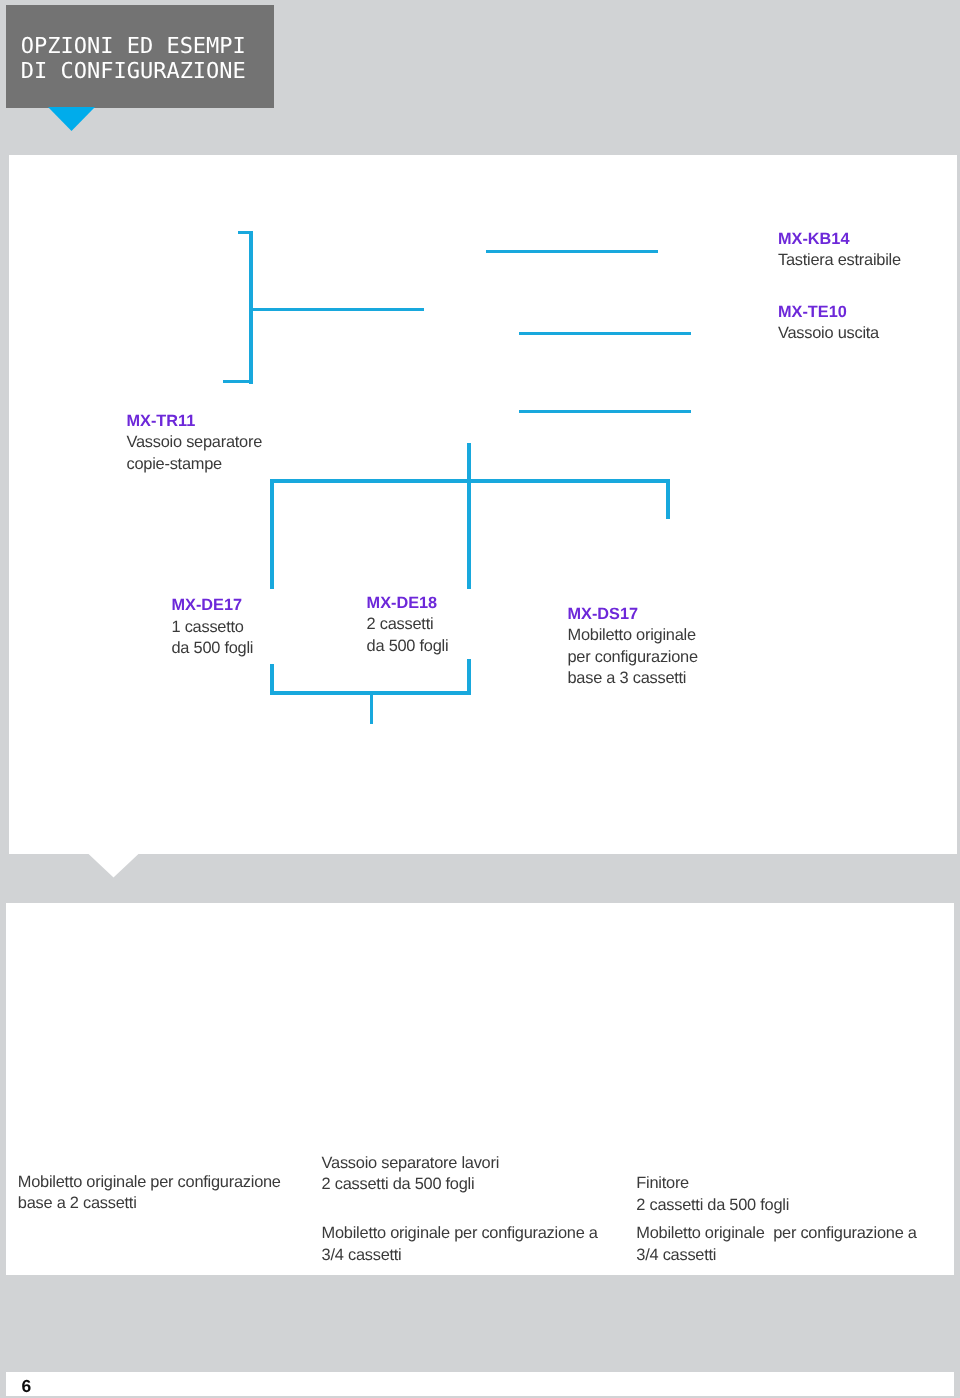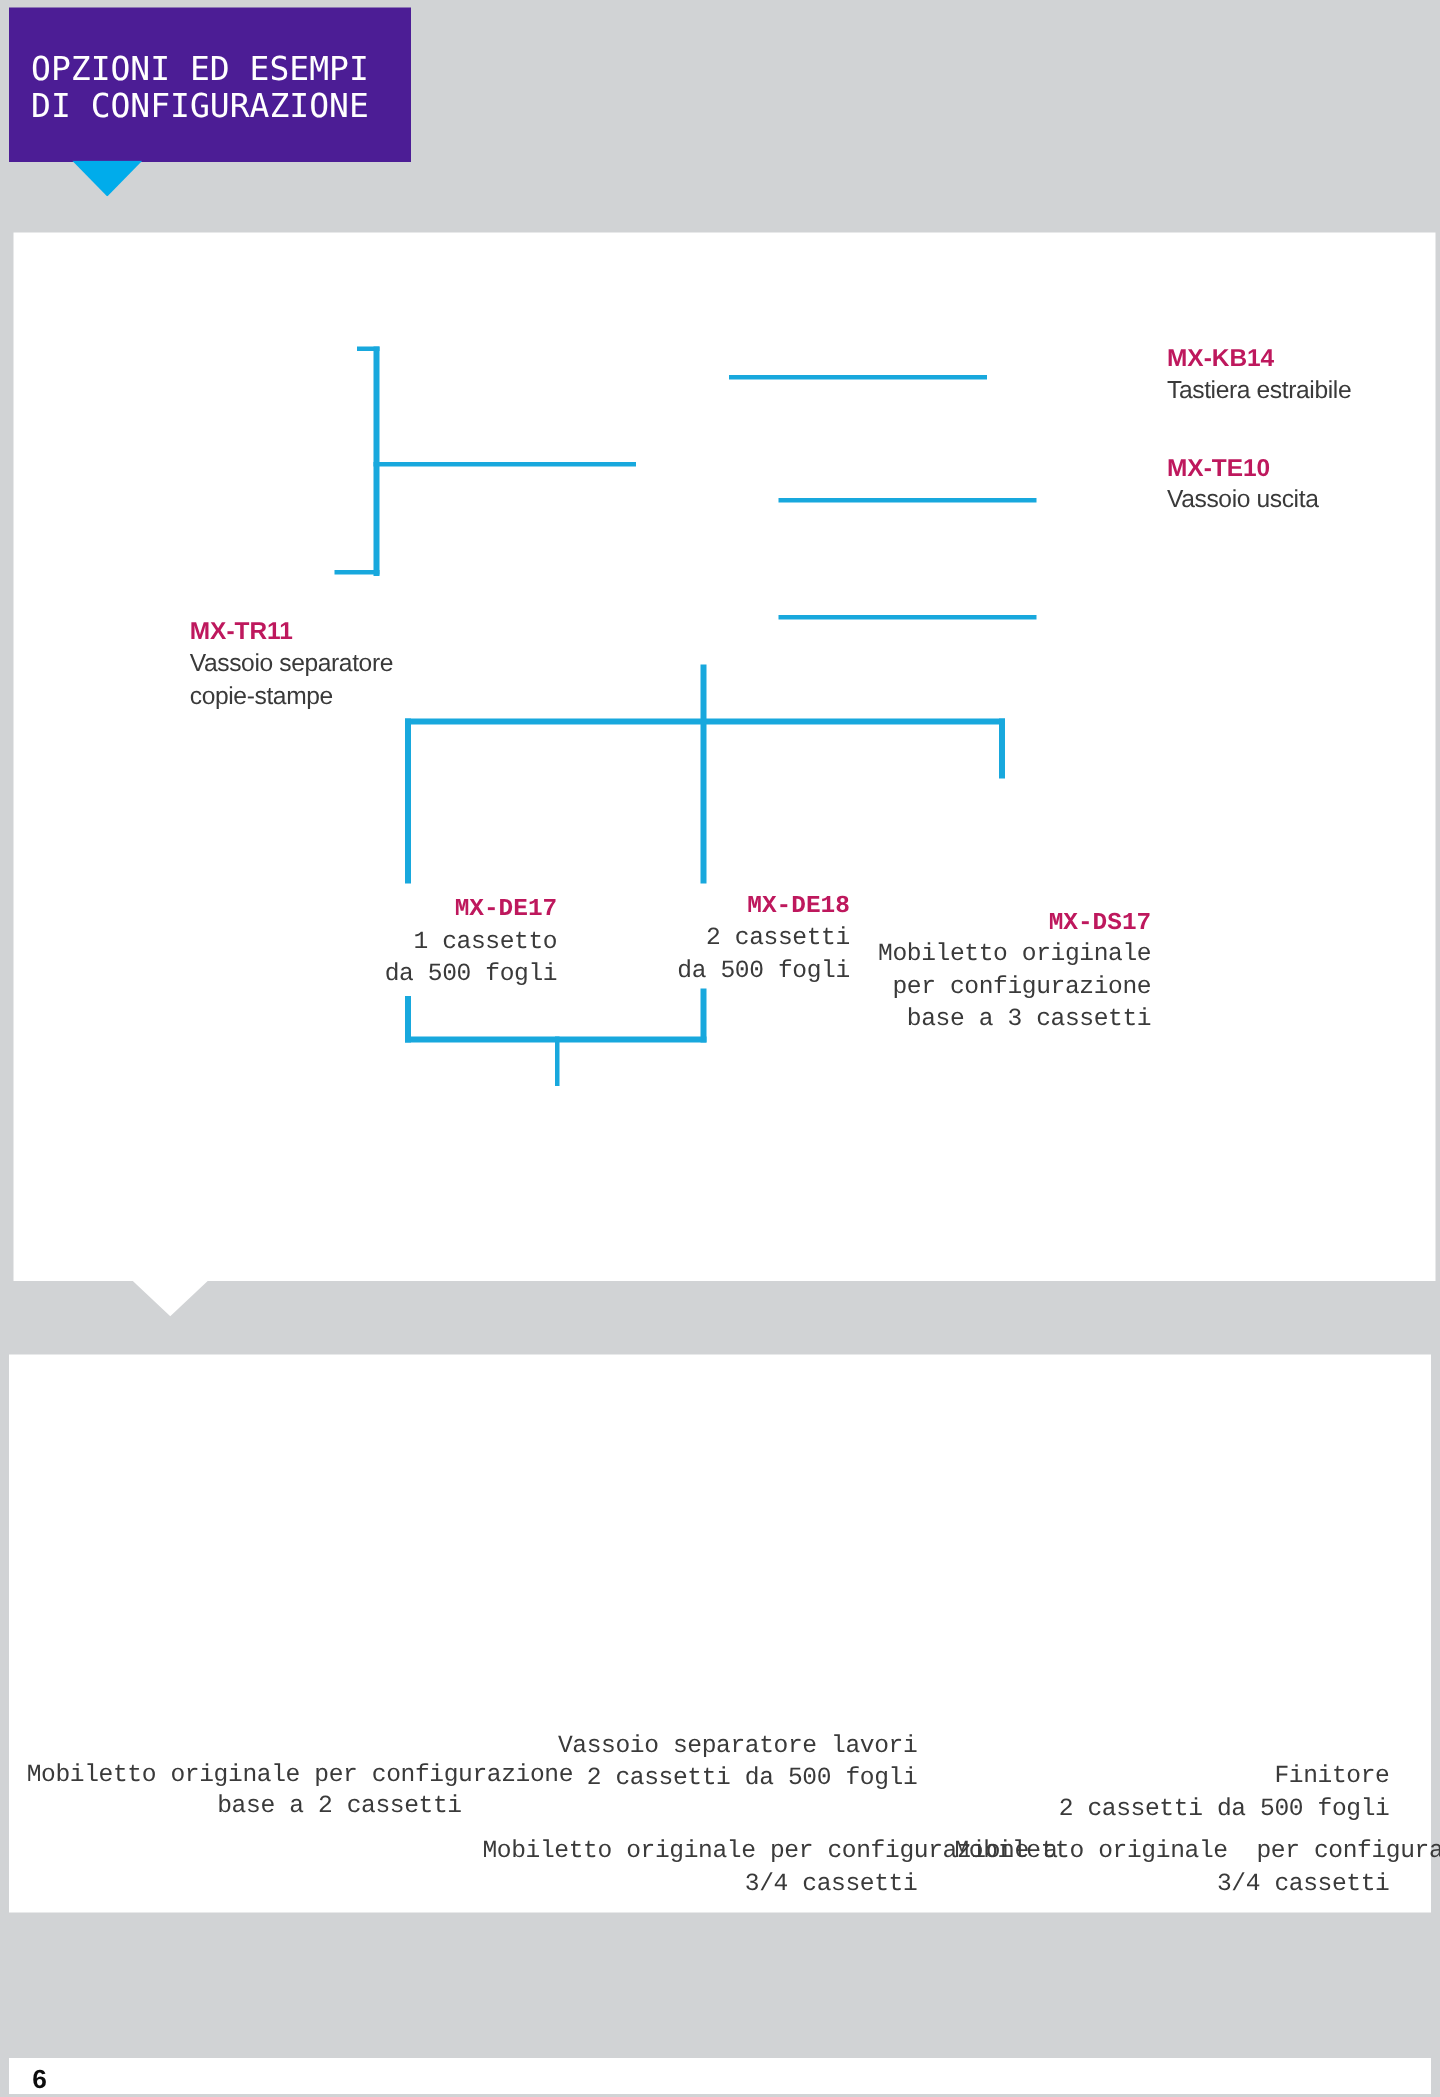--- a/index.html
+++ b/index.html
@@ -3,41 +3,41 @@
 <meta charset="utf-8">
 <title>Opzioni ed esempi di configurazione</title>
 <style>
   html,body{margin:0;padding:0;}
   body{width:960px;height:1398px;background:#d1d3d5;
        font-family:"Liberation Sans",sans-serif;overflow:hidden;
        -webkit-font-smoothing:antialiased;text-rendering:geometricPrecision;}
   .page{position:absolute;left:0;top:0;width:960px;height:1398px;}
 
   
-  .hdr{position:absolute;left:5.7px;top:5.2px;width:268.4px;height:102.6px;background:#4c1d95;}
+  .hdr{position:absolute;left:5.7px;top:5.2px;width:268.4px;height:102.6px;background:#737373;}
   .hdr-txt{position:absolute;left:15px;top:28.7px;color:#ffffff;font-size:22px;
            font-family:"DejaVu Sans Mono",monospace;line-height:25.2px;white-space:pre;
            transform:translateZ(0);}
   .hdr-tip{position:absolute;left:48px;top:107px;width:47px;height:24px;background:#00aceb;
            clip-path:polygon(0 0,100% 0,50% 100%);}
 
   
   .panel1{position:absolute;left:9px;top:155px;width:948px;height:699px;background:#fff;}
   .panel1-tip{position:absolute;left:87.5px;top:853px;width:52px;height:24.5px;background:#fff;
               clip-path:polygon(0 0,100% 0,50% 100%);}
   .panel2{position:absolute;left:6px;top:903px;width:948px;height:372px;background:#fff;}
   .footbar{position:absolute;left:6px;top:1371.7px;width:948px;height:24.6px;background:#fff;}
   .pageno{position:absolute;left:21.5px;top:1377.5px;font-size:17.5px;font-weight:bold;
           color:#0d0d0d;line-height:17.5px;transform:translateZ(0);}
 
   
   .t{position:absolute;color:#3a3a3a;font-size:16.4px;line-height:21.4px;white-space:pre;
      letter-spacing:-0.25px;transform:translateZ(0);}
-  .t b{font-weight:bold;color:#be185d;font-size:16.3px;line-height:21.4px;letter-spacing:0px;}
-  .ctr{text-align:right;font-family:Liberation Mono, monospace;}
+  .t b{font-weight:bold;color:#6d28d9;font-size:16.3px;line-height:21.4px;letter-spacing:0px;}
+  .ctr{text-align:left;}
 
   
   .ln{position:absolute;background:#18a8dd;}
 </style>
 </head>
 <body>
 
 <div class="page">
 
   <div class="hdr">

